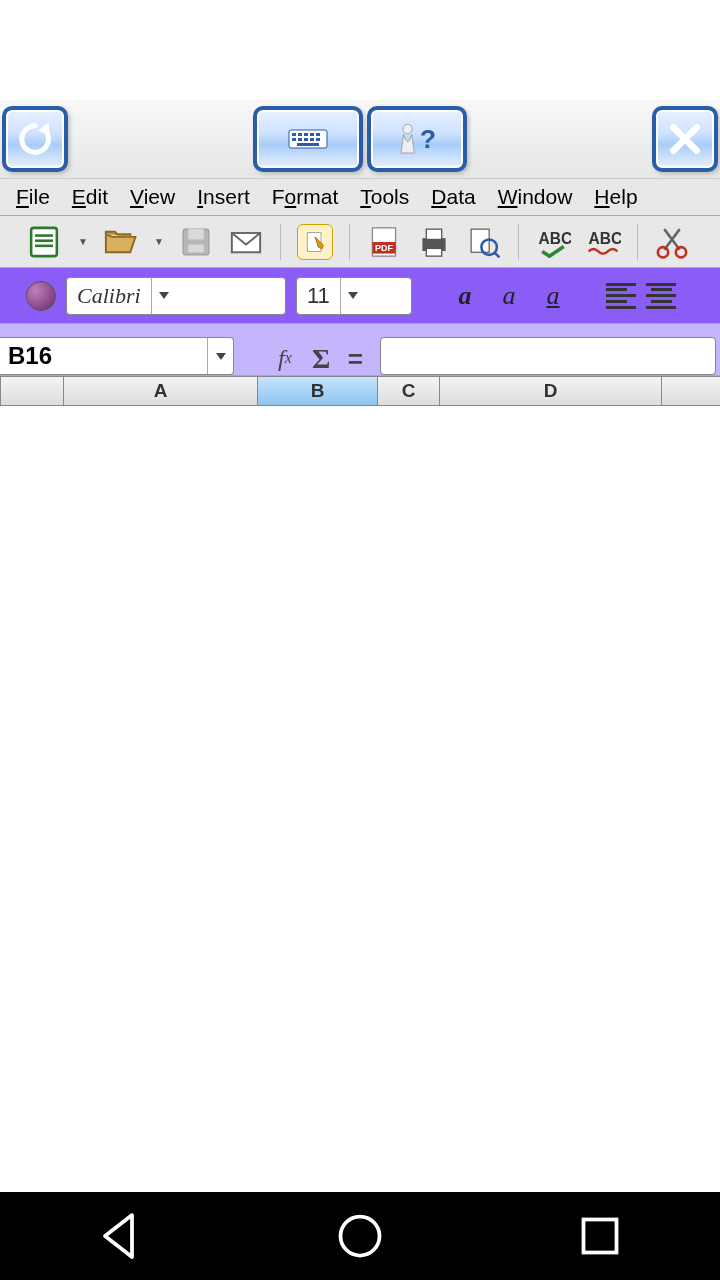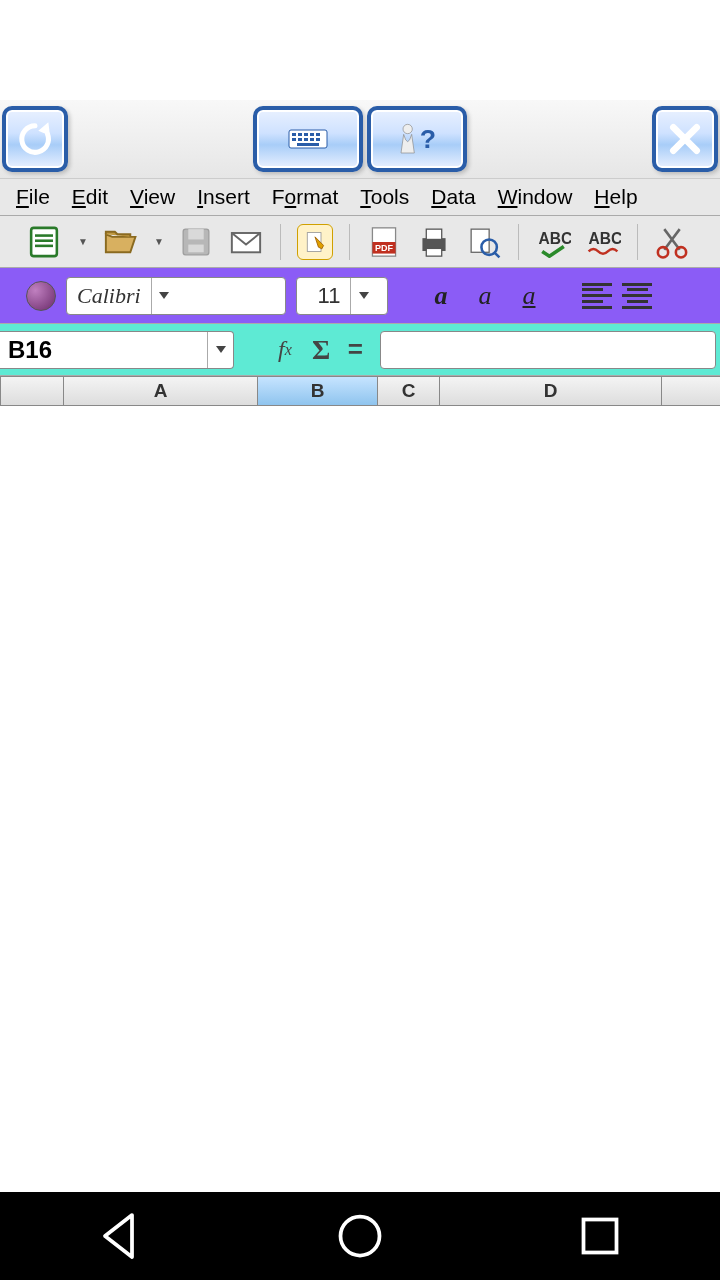--- a/index.html
+++ b/index.html
@@ -30,32 +30,32 @@
   
   
   .fmt-toolbar { height: 56px; background: #8b5cf6; border-bottom:1px solid #aaa; display:flex; align-items:center; padding-left: 26px; gap: 10px; }
   .orb { width:30px; height:30px; border-radius:50%; background: radial-gradient(circle at 30% 30%, #c080c0, #6a2a6a); border:1px solid #555;}
   .combo { height: 38px; border:1px solid #888; background:#fff; display:flex; align-items:center; border-radius:4px; }
   .combo .val { padding: 0 10px; font-size:22px; font-style:italic; font-family: 'Times New Roman', serif; color:#333; }
   .combo .val.plain { font-style: normal; font-family: Arial; }
   .combo .arrow { width: 26px; height:100%; border-left:1px solid #aaa; display:flex; align-items:center; justify-content:center; }
   .combo .arrow::after { content:''; border-left:5px solid transparent; border-right:5px solid transparent; border-top:7px solid #444; }
   .font-combo { width: 220px; }
-  .size-combo { width: 92px; justify-content: center; }
+  .size-combo { width: 116px; }
   .style-btn { width:34px; height:34px; display:flex; align-items:center; justify-content:center; font-family:'Times New Roman',serif; font-size:26px; color:#222; }
   .style-btn.b { font-weight:bold; font-style:italic;}
   .style-btn.i { font-style:italic; }
   .style-btn.u { text-decoration: underline; font-style:italic;}
   .align-btn { width:30px; height:26px; display:flex; flex-direction:column; justify-content:space-between; }
   .align-btn span { height:3px; background:#333; }
   .align-btn.left span:nth-child(2), .align-btn.left span:nth-child(4){ width:70%; }
   .align-btn.center span:nth-child(2), .align-btn.center span:nth-child(4){ width:70%; align-self:center;}
   
   
-  .formula-bar { height: 52px; background: #5eead4; border-bottom:1px solid #aaa; display:flex; align-items:center; gap: 10px; padding-right:4px;}
+  .formula-bar { height: 52px; background: #c4b5fd; border-bottom:1px solid #aaa; display:flex; align-items:flex-end; gap: 10px; padding-right:4px;}
   .name-box { width: 236px; height:38px; margin-left:-2px; border:1px solid #888; border-left:none; background:#fff; display:flex; align-items:center; border-radius:0 4px 4px 0;}
   .name-box .val { padding-left:10px; font-size:24px; font-weight:bold; flex:1;}
   .fx-btn { width:34px; height:34px; display:flex; align-items:center; justify-content:center; font-family:'Times New Roman',serif; font-style:italic; font-size:24px; color:#444;}
   .sigma-btn { font-family:'Times New Roman',serif; font-size:28px; color:#444; font-weight:bold;}
   .eq-btn { font-size:26px; color:#444; font-weight:bold; width:30px; text-align:center;}
   .formula-input { flex:1; height:38px; border:1px solid #888; background:#fff; border-radius:4px;}
   .col-headers { display:flex; height:30px; }
   .corner { width:64px; border:1px solid #888; background: linear-gradient(#f4f4f4,#ddd);}
   .col-h { border:1px solid #888; border-left:none; background: linear-gradient(#f4f4f4,#ddd); text-align:center; font-size:19px; line-height:28px; font-weight:bold; color:#333;}
   .col-h.sel { background: linear-gradient(#c6e4ff,#8fc4ee); }

